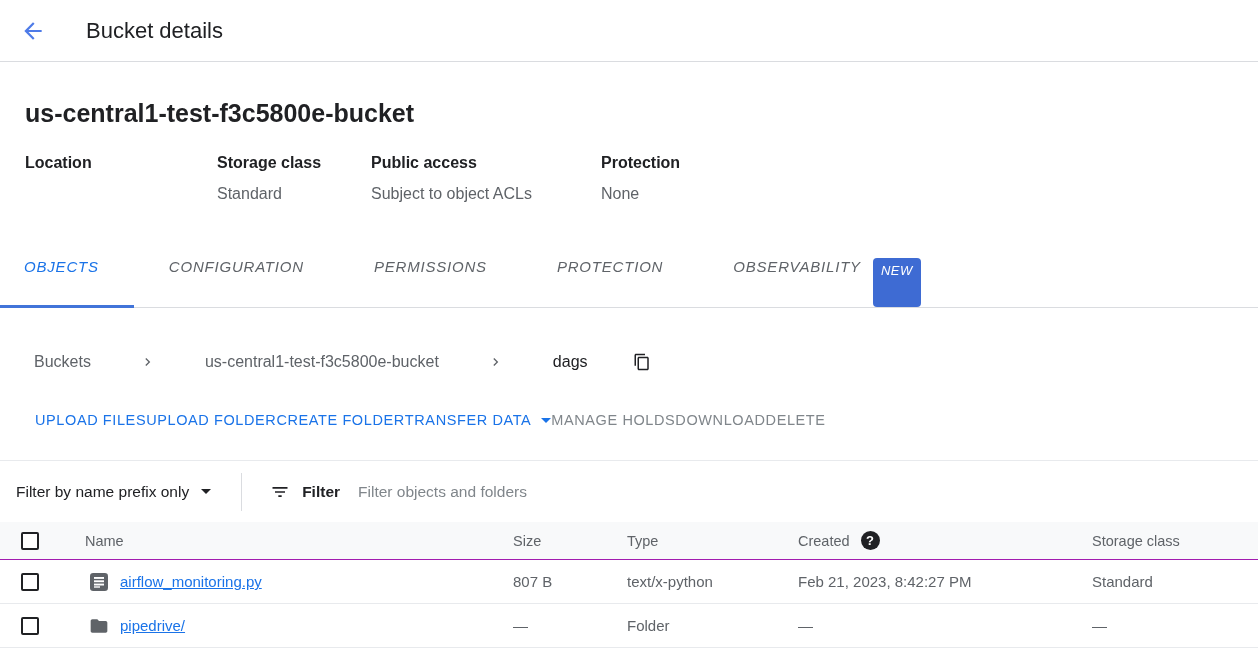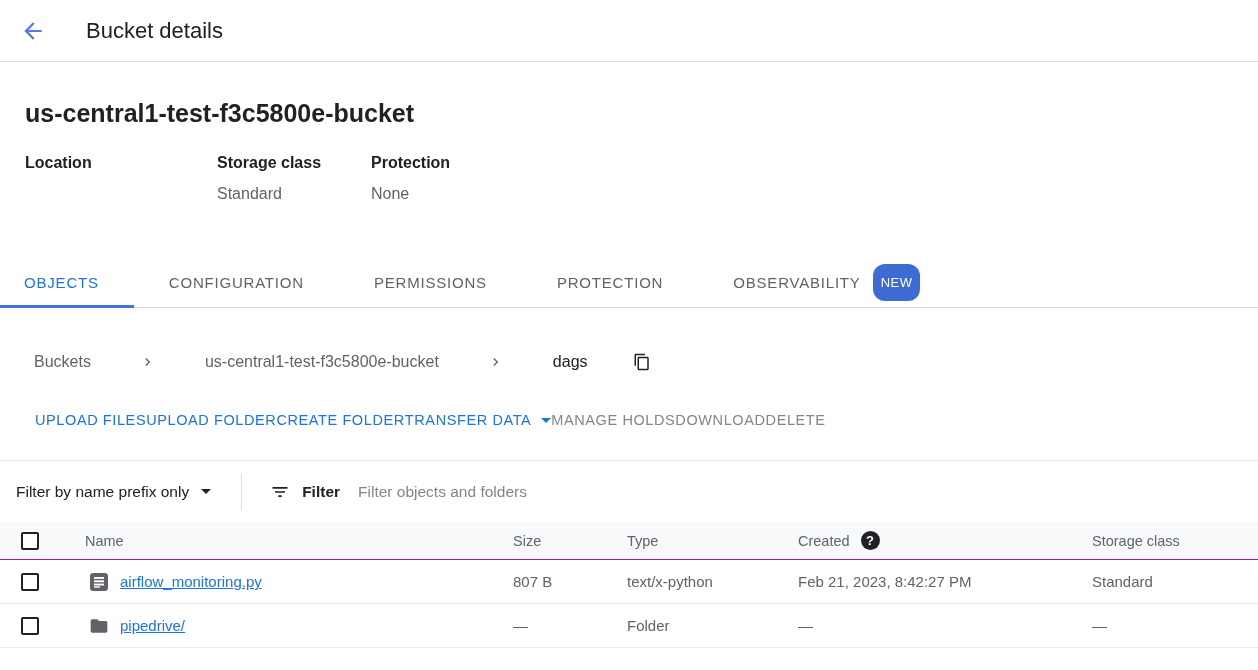--- a/index.html
+++ b/index.html
@@ -22,27 +22,27 @@
   .meta-row { display: flex; margin-top: 24px; }
   .meta-item { }
   .meta-item:nth-child(1) { width: 192px; }
   .meta-item:nth-child(2) { width: 154px; }
   .meta-item:nth-child(3) { width: 230px; }
   .meta-label { font-size: 16px; font-weight: bold; color: #202124; }
   .meta-value { margin-top: 13px; font-size: 16px; color: #5f6368; }
 
   
   .tabs { margin-top: 55px; height: 50px; border-bottom: 1px solid #dadce0; display: flex; }
-  .tab { position: relative; display: flex; align-items: center; padding: 0 35px; font-size: 15px;
-         letter-spacing: 0.8px; font-weight: 500; color: #5f6368; cursor: pointer; white-space: nowrap; }
+  .tab { position: relative; display: flex; padding: 0 35px; font-size: 15px;
+         letter-spacing: 0.8px; font-weight: 500; color: #5f6368; cursor: pointer; white-space: nowrap; font-style: italic; }
   .tab:first-child { padding-left: 24px; }
   .tab.active { color: #1a73e8; }
   .tab.active::after { content: ""; position: absolute; left: 0; right: 0; bottom: -1px; height: 3px; background: #4174d9; }
   .new-badge { margin-left: 12px; background: #3e6bd3; color: #fff; font-size: 13px; letter-spacing: 0.5px;
-               padding: 11px 8px; border-radius: 12px; font-weight: normal; }
+               padding: 5px 8px; border-radius: 4px; font-weight: normal; }
 
   
   .breadcrumb { padding: 42px 0 0 34px; display: flex; align-items: center; font-size: 16px; height: 66px; gap: 35px; }
   .crumb { color: #5f6368; cursor: pointer; }
   .crumb.current { color: #202124; cursor: default; }
   .crumb-sep { margin: 0 14px; display: flex; align-items: center; }
   .copy-btn { margin-left: 10px; width: 18px; height: 18px; cursor: pointer; display: flex; align-items: center; }
 
   
   .actions { margin-top: 14px; height: 64px; display: flex; align-items: center; padding-left: 35px; }
@@ -95,20 +95,24 @@
     <h1 class="bucket-name">us-central1-test-f3c5800e-bucket</h1>
     <div class="meta-row">
       <div class="meta-item">
         <div class="meta-label">Location</div>
       </div>
       <div class="meta-item">
         <div class="meta-label">Storage class</div>
         <div class="meta-value">Standard</div>
       </div>
       <div class="meta-item">
+        <div class="meta-label">Public access</div>
+        <div class="meta-value">Subject to object ACLs</div>
+      </div>
+      <div class="meta-item">
         <div class="meta-label">Protection</div>
         <div class="meta-value">None</div>
       </div>
     </div>
   </div>
 
   <div class="tabs">
     <div class="tab active">
         <span>OBJECTS</span>
       </div>

